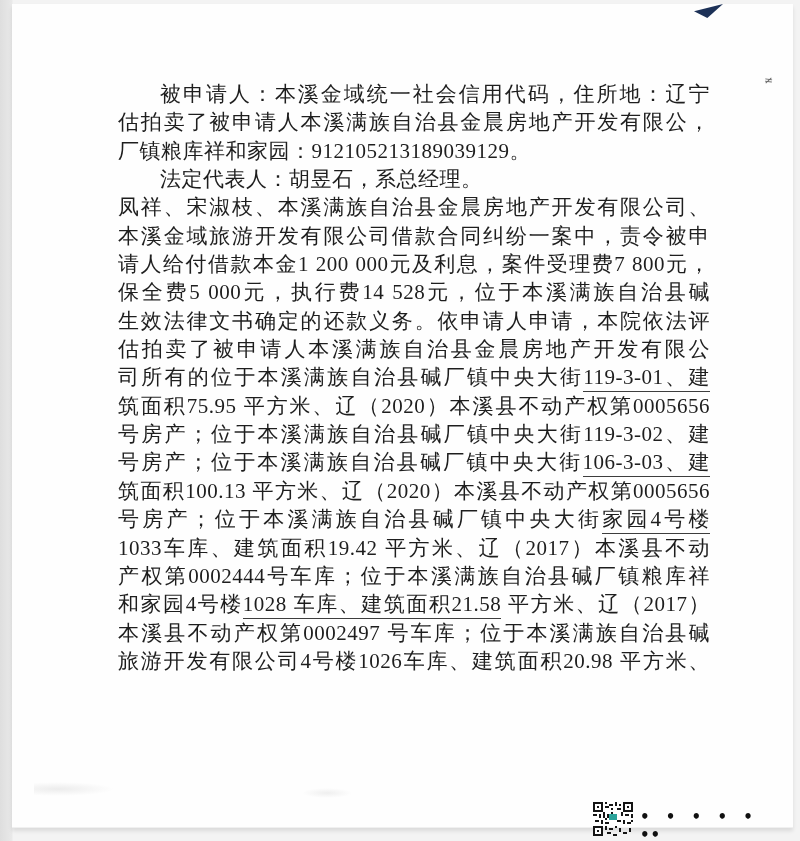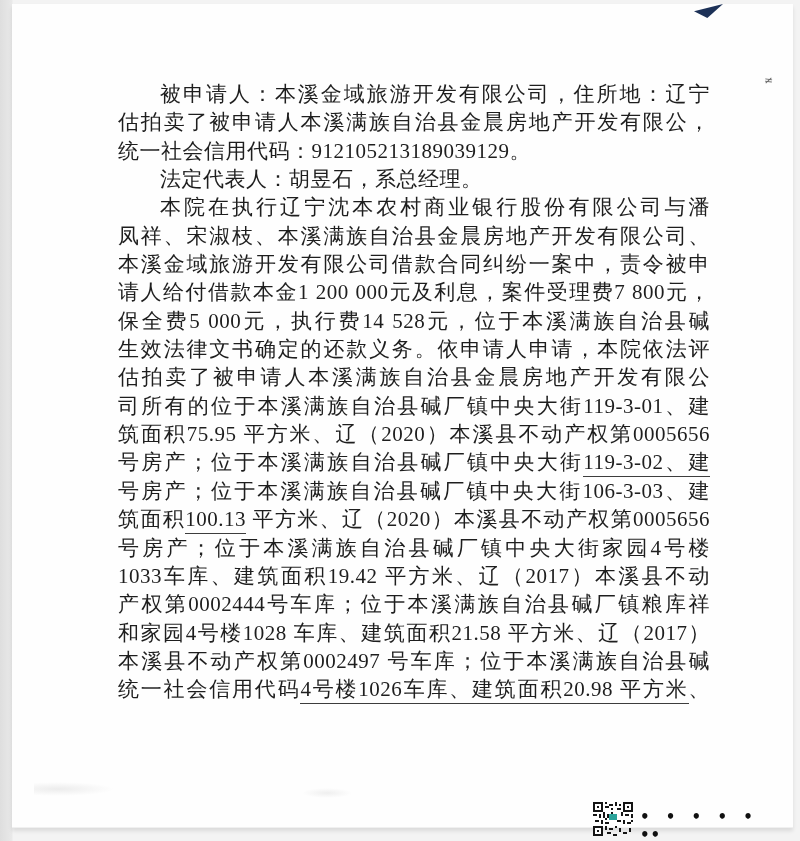--- a/index.html
+++ b/index.html
@@ -66,42 +66,41 @@
 <body>
 
 <div class="scan">
   <div class="page" style="background: rgb(254, 254, 254);">
 
     <div class="corner-fold" style="background: rgb(28, 49, 87);"></div>
 
     <div class="stray-mark">≠</div>
 
     <div class="textblock" id="textblock" style="color: rgb(30, 30, 30);">
-        <div class="line indent"><span class="u">被申请人：本溪金域</span><span>旅游开发有限公司，住所地：辽宁</span></div>
+        <div class="line indent"><span class="u">被申请人：本溪金域</span><span>统一社会信用代码，住所地：辽宁</span></div>
         <div class="line"><span>估拍卖了被申请人本溪满族自治县金晨房地产开发有限公，</span></div>
-        <div class="line no-fill"><span>统一社会信用代码：912105213189039129。</span></div>
+        <div class="line no-fill"><span>厂镇粮库祥和家园：912105213189039129。</span></div>
         <div class="line indent no-fill"><span>法定代表人：胡昱石，系总经理。</span></div>
-        <div class="line indent"><span>本院在执行辽宁沈本农村商业银行股份有限公司与潘</span></div>
         <div class="line"><span>凤祥、宋淑枝、本溪满族自治县金晨房地产开发有限公司、</span></div>
         <div class="line"><span>本溪金域旅游开发有限公司借款合同纠纷一案中，责令被申</span></div>
         <div class="line"><span>请人给付借款本金1 200 000元及利息，案件受理费7 800元，</span></div>
         <div class="line"><span>保全费5 000元，执行费14 528元，位于本溪满族自治县碱</span></div>
         <div class="line"><span>生效法律文书确定的还款义务。依申请人申请，本院依法评</span></div>
         <div class="line"><span>估拍卖了被申请人本溪满族自治县金晨房地产开发有限公</span></div>
         <div class="line"><span>司所有的位于本溪满族自治县碱厂镇中央大街</span><span class="u">119-3-01、建</span></div>
         <div class="line"><span>筑面积</span><span class="u">75.95</span><span> 平方米、辽（2020）本溪县不动产权第0005656</span></div>
         <div class="line"><span>号房产；位于本溪满族自治县碱厂镇中央大街</span><span class="u">119-3-02、建</span></div>
         <div class="line"><span>号房产；位于本溪满族自治县碱厂镇中央大街</span><span class="u">106-3-03、建</span></div>
         <div class="line"><span>筑面积</span><span class="u">100.13</span><span> 平方米、辽（2020）本溪县不动产权第0005656</span></div>
         <div class="line"><span>号房产；位于本溪满族自治县碱厂镇中央大街</span><span class="u">家园4号楼</span></div>
         <div class="line"><span class="u">1033车库、建筑面积19.42 平方米</span><span>、辽（2017）本溪县不动</span></div>
         <div class="line"><span>产权第0002444号车库；位于本溪满族自治县碱厂镇粮库祥</span></div>
         <div class="line"><span>和家园4号楼</span><span class="u">1028 车库、建筑面积21.58</span><span> 平方米、辽（2017）</span></div>
         <div class="line"><span>本溪县不动产权第0002497 号车库；位于本溪满族自治县碱</span></div>
-        <div class="line"><span>统一社会信用代码</span><span class="u">4号楼1026车库、建筑面积20.98 平方米</span><span>、</span></div>
+        <div class="line"><span>旅游开发有限公司</span><span class="u">4号楼1026车库、建筑面积20.98 平方米</span><span>、</span></div>
       </div>
 
     <svg class="qr" viewBox="0 0 20 17" shape-rendering="crispEdges" aria-hidden="true">
       <g id="qr-modules" fill="#141414">
         <rect x="0" y="0" width="5" height="5"></rect>
           <rect x="1" y="1" width="3" height="3" fill="#fefefe"></rect>
           <rect x="2" y="2" width="1" height="1"></rect>
         <rect x="15" y="0" width="5" height="5"></rect>
           <rect x="16" y="1" width="3" height="3" fill="#fefefe"></rect>
           <rect x="17" y="2" width="1" height="1"></rect>

